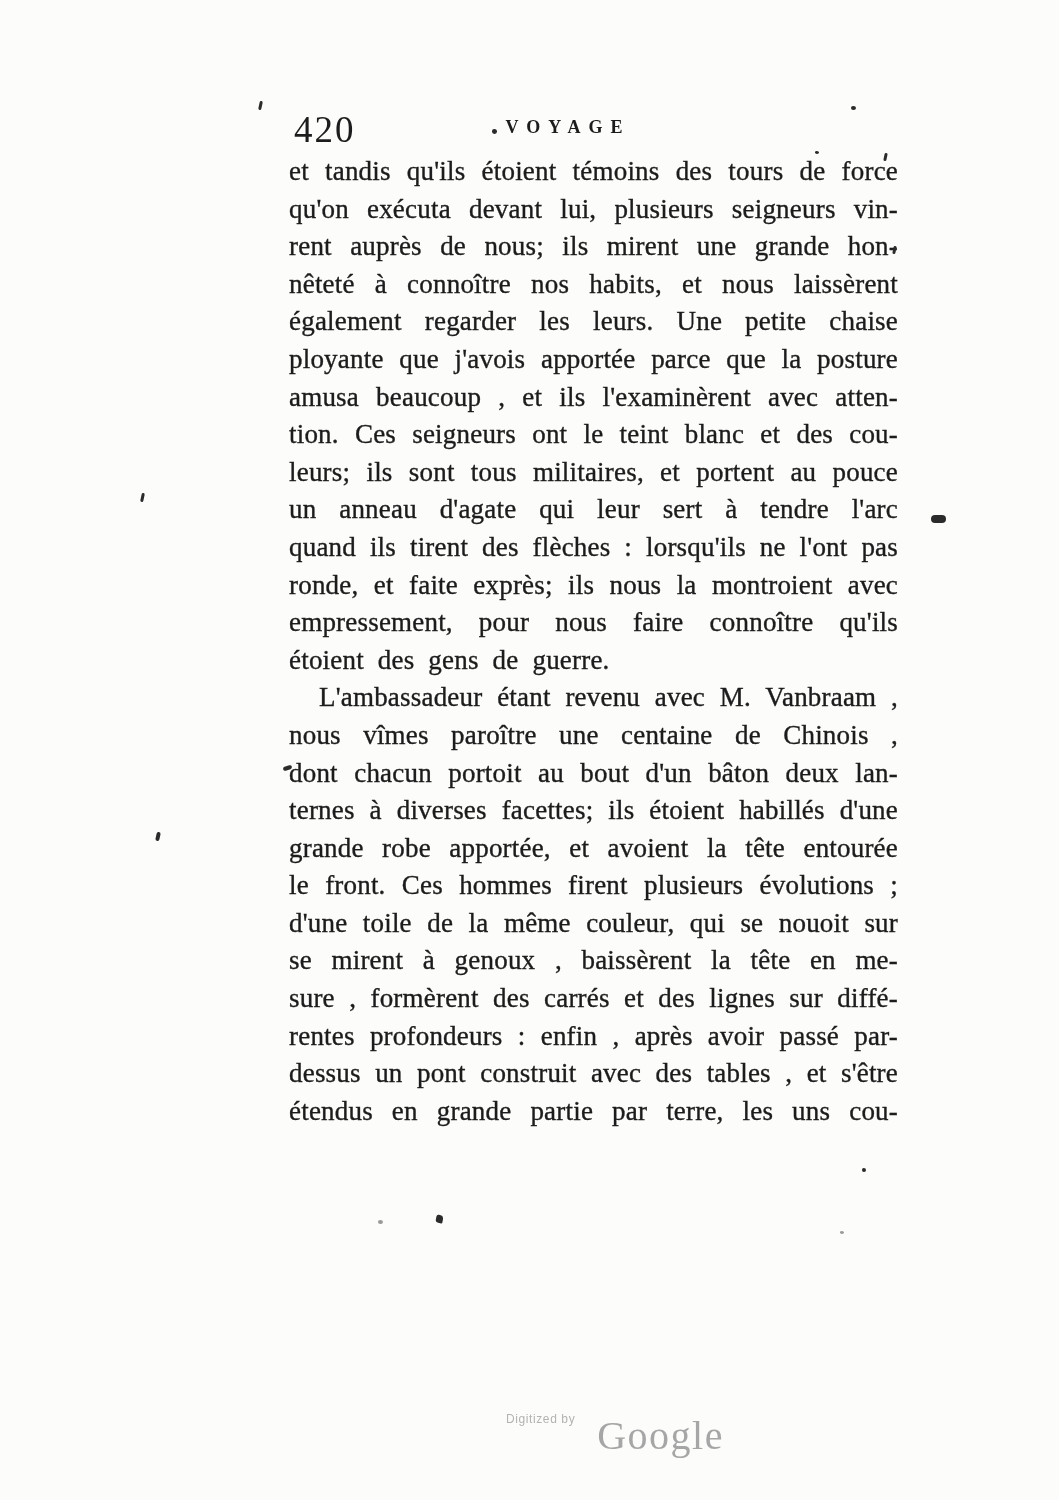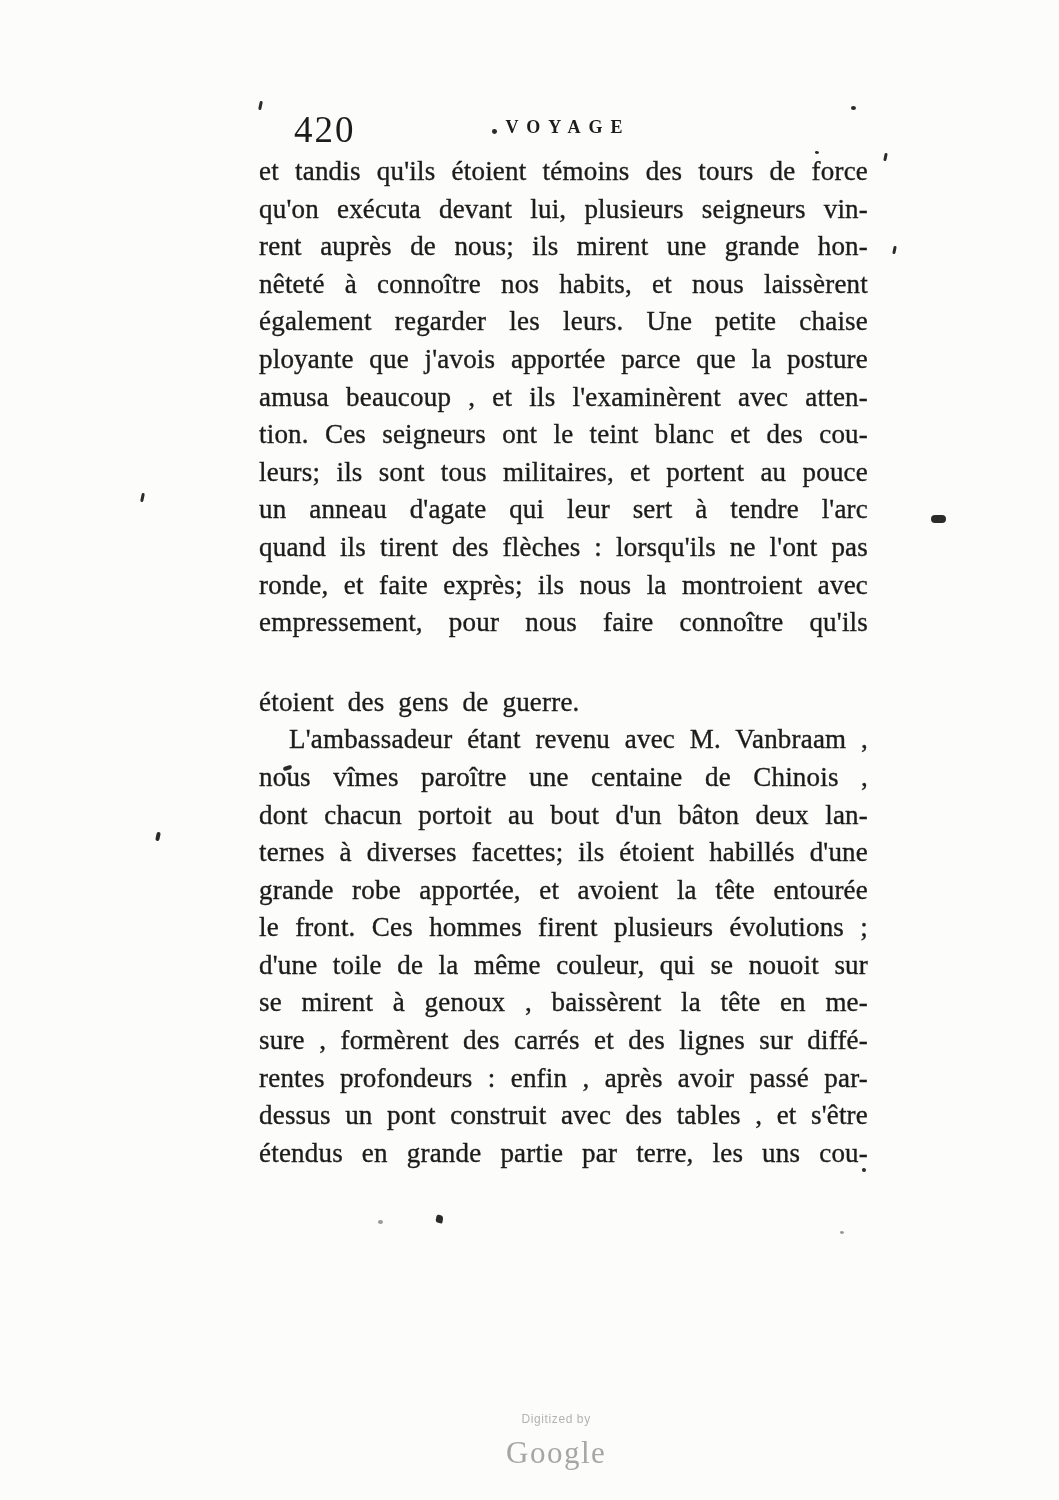--- a/index.html
+++ b/index.html
@@ -26,53 +26,53 @@
   }
   .running-title{
     position:absolute;left:568px;top:117px;
     transform:translateX(-50%);
     font-size:18px;font-weight:700;color:var(--ink);
     letter-spacing:8px;
   }
 
   
   .text-block{
-    position:absolute;left:259px;top:153px;width:609px;
+    position:absolute;left:289px;top:153px;width:609px;
   }
   .line{
     font-size:27px;line-height:37.6px;color:var(--ink);
     text-align:justify;text-align-last:justify;
     letter-spacing:0.2px;
     -webkit-text-stroke:0.35px var(--ink);
     white-space:normal;
   }
-  .line.flush{text-align:left;text-align-last:left;margin-top:42px;}
+  .line.flush{text-align:left;text-align-last:left;}
   .line.wide{word-spacing:7px;}
   .line.indent{text-indent:30px;}
 
   
   .speckle{
     position:absolute;background:#2b2b2b;border-radius:45% 55% 50% 50%;
   }
   .speckle.tick{border-radius:2px;transform:rotate(12deg);}
   .speckle.dash{border-radius:4px;}
   .speckle.light{background:#9a9a9a;}
 
   
   .watermark{
     position:absolute;left:506px;top:1412px;
-    display:flex;align-items:center;gap:9px;flex-direction:column;
+    display:flex;align-items:flex-start;gap:22px;
   }
   .wm-prefix{
     font-size:12px;color:var(--wm-gray-light);
     letter-spacing:0.6px;
     font-family:"Liberation Sans","DejaVu Sans",sans-serif;
   }
   .wm-logo{
-    font-size:31px;color:var(--wm-gray);
+    font-size:40px;color:var(--wm-gray);
     font-family:"Liberation Serif","DejaVu Serif",serif;
     letter-spacing:1.5px;
   }
 </style>
 </head>
 <body>
 
 <div class="scan-page">
 
   <div class="page-num">420</div>

